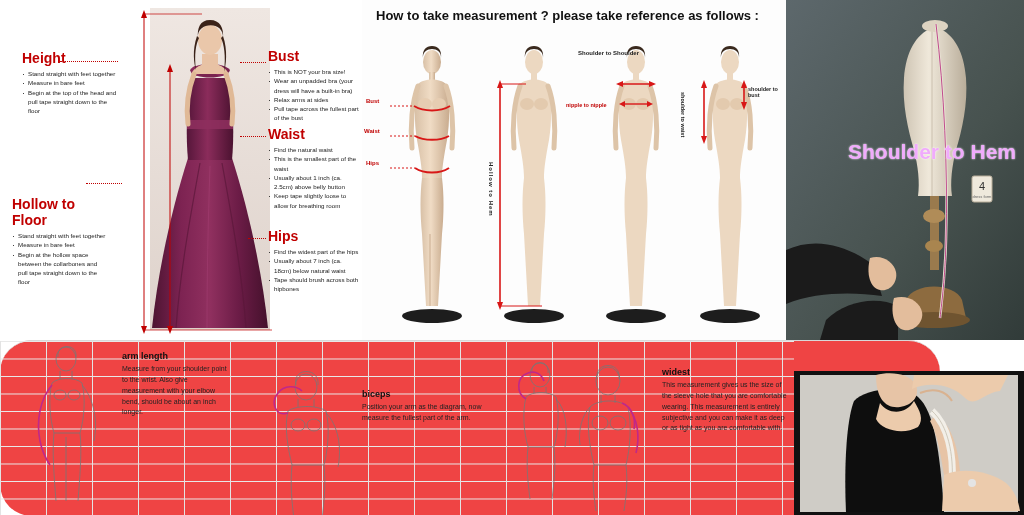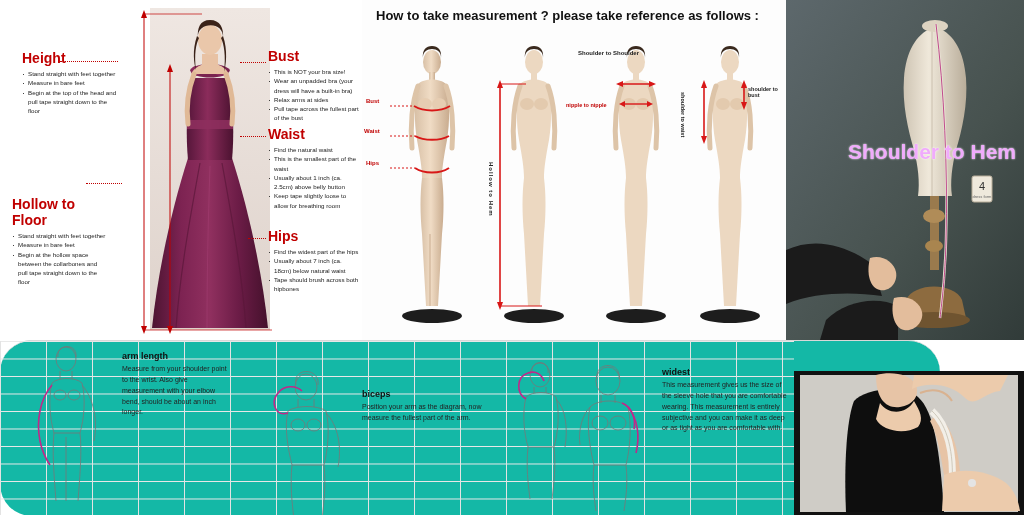--- a/index.html
+++ b/index.html
@@ -38,21 +38,21 @@
   #mann-title{left:14px;top:8px;font-size:13px;font-weight:bold;color:#111;}
   .mann-slot{position:absolute;top:44px;width:96px;height:288px;}
   .mann-label{position:absolute;font-size:6px;color:#c00000;font-weight:bold;}
   .mann-label-dark{position:absolute;font-size:7px;color:#222;font-weight:bold;}
 
   
   #panel-form{left:786px;top:0;width:238px;height:340px;background:#4a5357;overflow:hidden;}
   #form-title{left:10px;top:140px;width:220px;font-size:21px;font-weight:bold;color:#f0abfc;text-shadow:0 0 2px #fff;text-align:right;}
 
   
-  #bottom{left:0;top:340px;width:940px;height:175px;background:#14b8a6;border-top:1px solid #d8d8d8;border-radius:32px;}
+  #bottom{left:0;top:340px;width:940px;height:175px;background:#ef4444;border-top:1px solid #d8d8d8;border-radius:32px;}
   .grid-bg{position:absolute;top:0;height:175px;background-image:
       linear-gradient(to right,#e3e3e3 1px,transparent 1px),
       linear-gradient(to bottom,#e9e9e9 1px,transparent 1px);
     background-size:46px 17.5px;}
   .bsec{position:absolute;top:0;height:175px;}
   .bsec-title{font-size:9px;font-weight:bold;color:#111;margin-bottom:3px;}
   .bsec-text{font-size:7px;line-height:1.55;color:#222;}
 
   #b1{left:0;width:118px;}
   #b2{left:118px;width:240px;}

